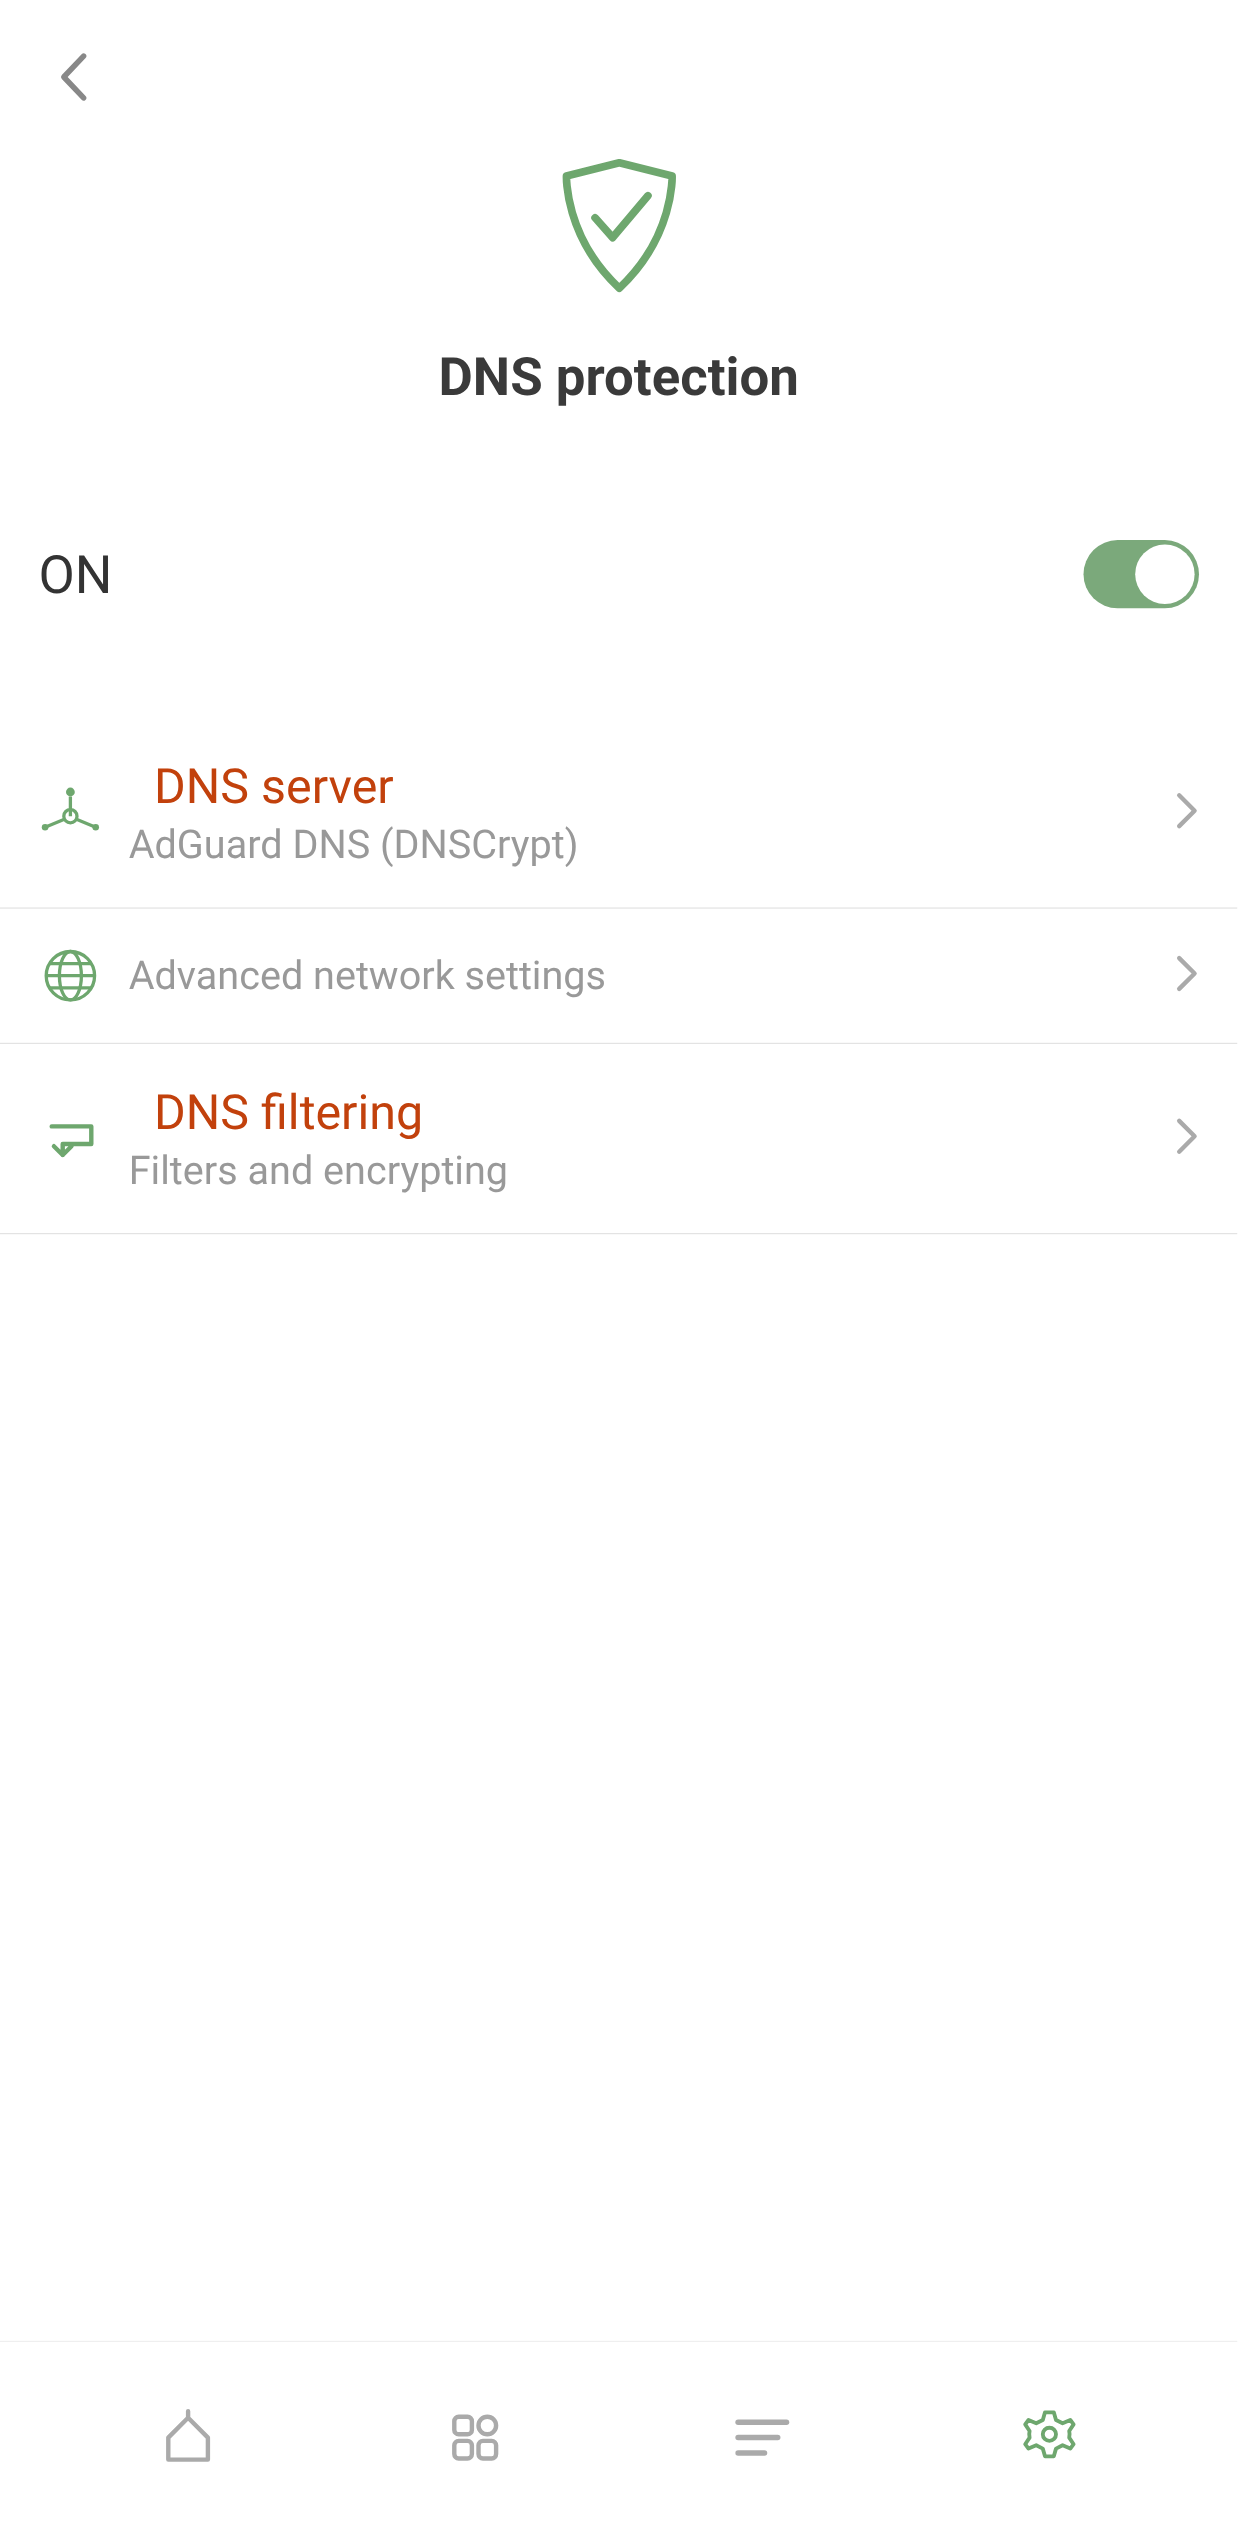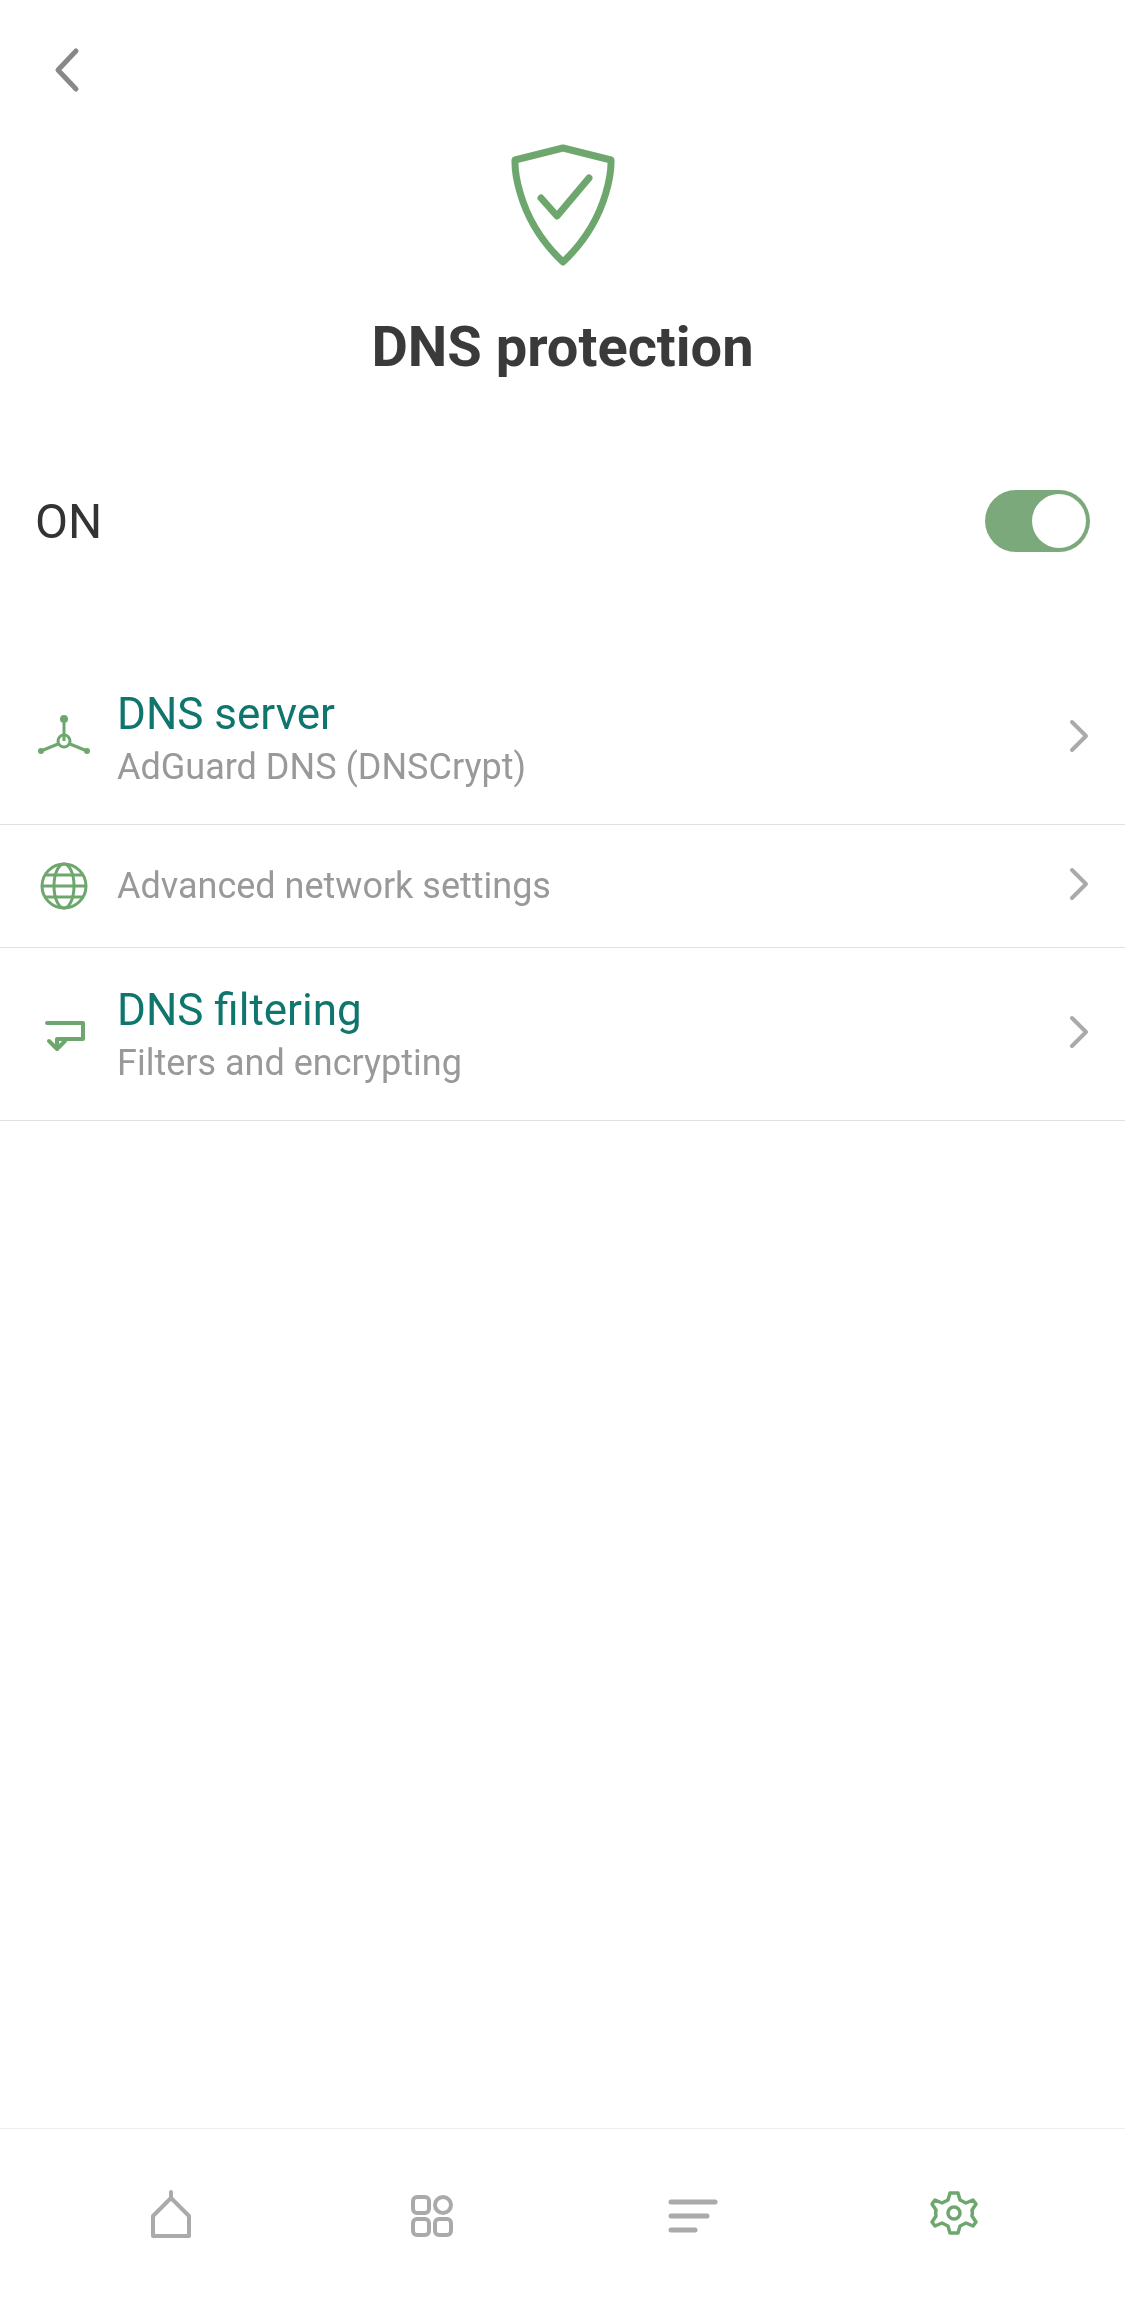--- a/index.html
+++ b/index.html
@@ -28,24 +28,24 @@
     }
     .hero {
       text-align: center;
       padding: 30px 40px 60px 40px;
     }
     .shield-icon {
       display: inline-block;
       margin-bottom: 40px;
     }
     .page-title {
-      font-size: 56px;
+      font-size: 48px;
       font-weight: 700;
       color: #3a3a3a;
-      margin-bottom: 20px;
+      margin-bottom: 30px;
     }
     .page-subtitle {
       font-size: 42px;
       color: #888888;
       line-height: 1.35;
       padding: 0 20px;
     }
     .toggle-row {
       display: flex;
       align-items: center;
@@ -91,22 +91,23 @@
       justify-content: center;
       margin-right: 24px;
       flex-shrink: 0;
     }
     .list-content {
       flex: 1;
     }
     .list-title {
       font-size: 44px;
       font-weight: 400;
-      color: #0f766e;
+      color: #c2410c;
       margin-bottom: 6px;
+      margin-left: 23px;
     }
     .list-subtitle {
       font-size: 36px;
       color: #999999;
     }
     .chevron {
       flex-shrink: 0;
     }
     .bottom-nav {
       position: absolute;

